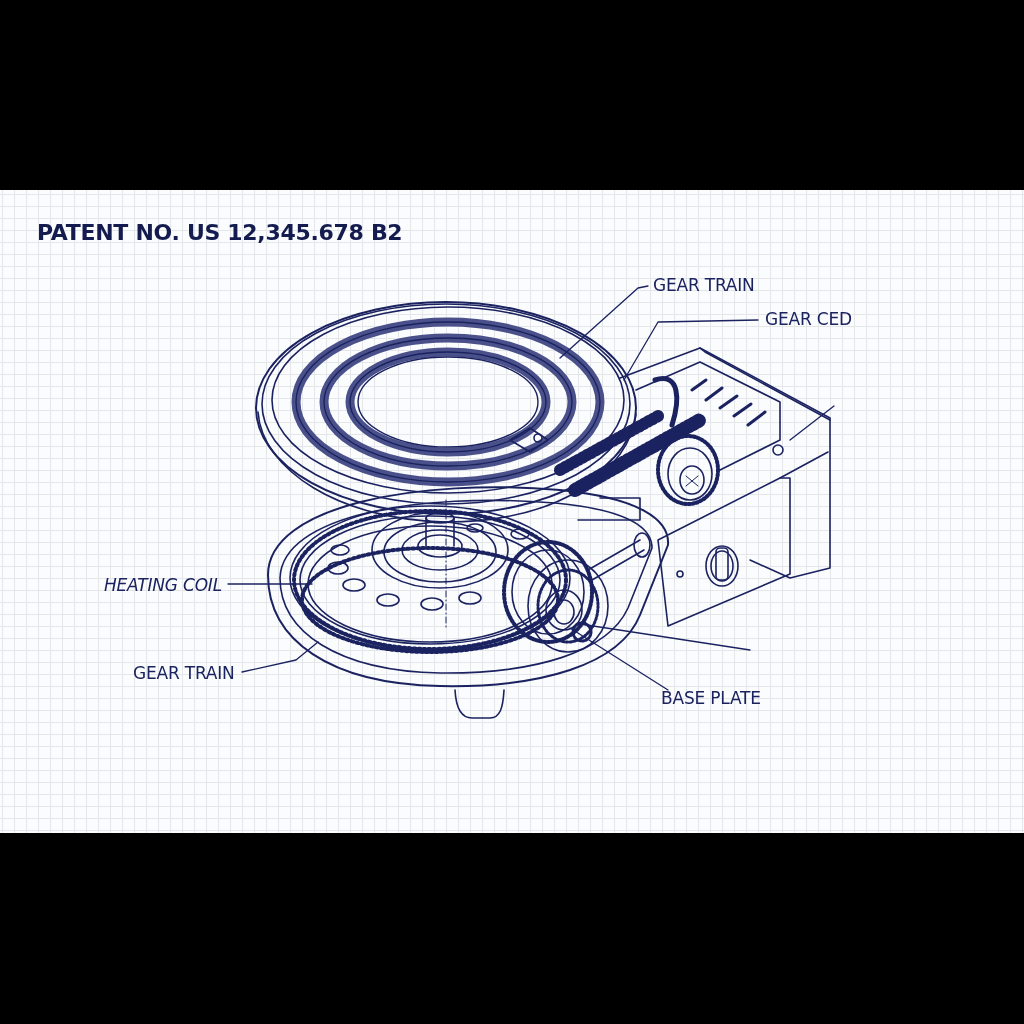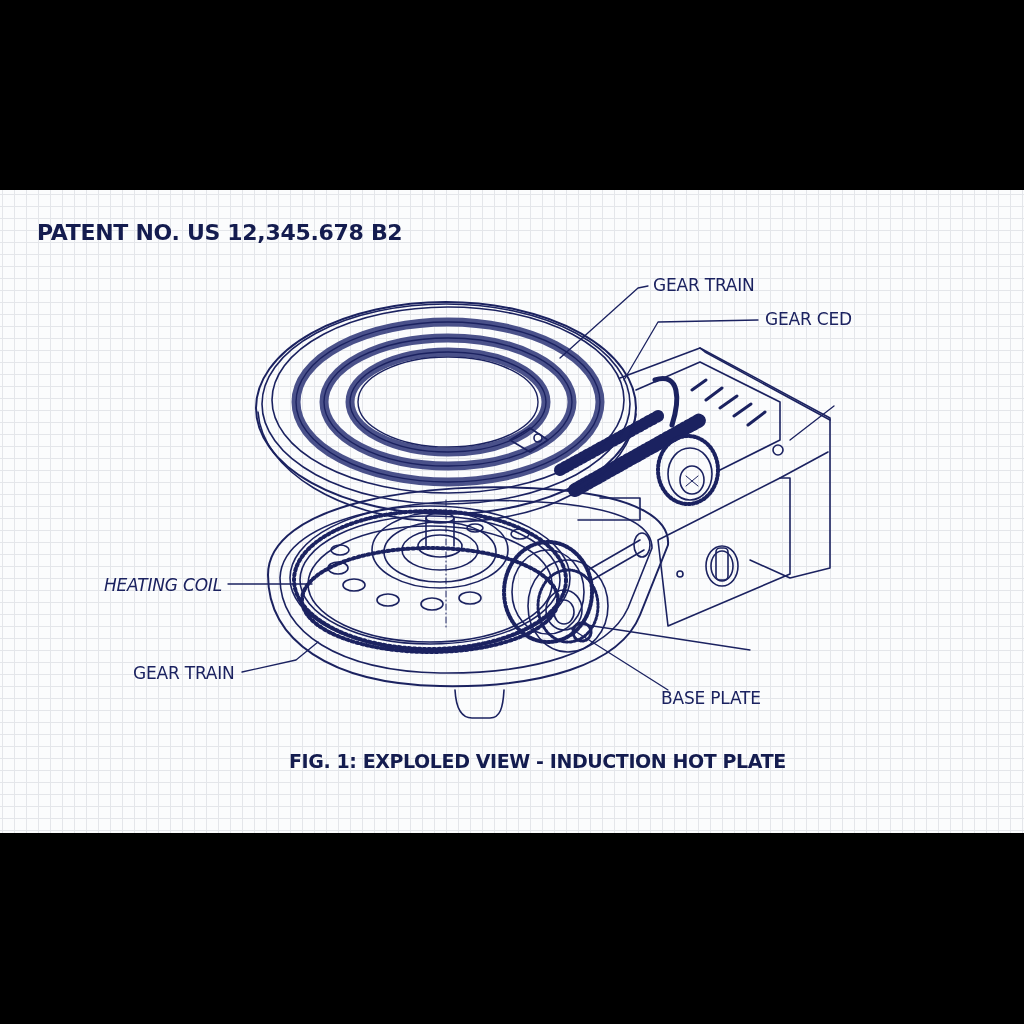--- a/index.html
+++ b/index.html
@@ -152,16 +152,15 @@
       <path d="M570 628 L668 690"></path>
     </g>
   </svg>
 
   <div class="label" style="left:653px; top:86px;">GEAR TRAIN</div>
   <div class="label" style="left:765px; top:120px;">GEAR CED</div>
   <div class="label" style="left:104px; top:386px;font-style:italic;">HEATING COIL</div>
   <div class="label" style="left:133px; top:474px;">GEAR TRAIN</div>
   <div class="label" style="left:645px; top:499px;margin-left:16px;">BASE PLATE</div>
 
-  <div class="caption">FIG. 1: EXPLOLED VIEW - INDUCTION HOT PLATE</div>
 </div>
 
 <div class="bar-bottom"></div>
 
 </body></html>

